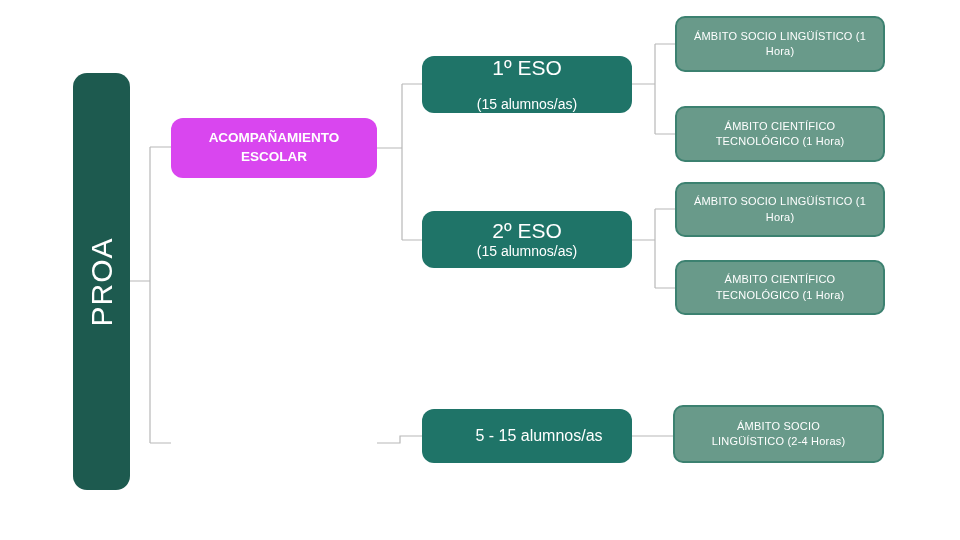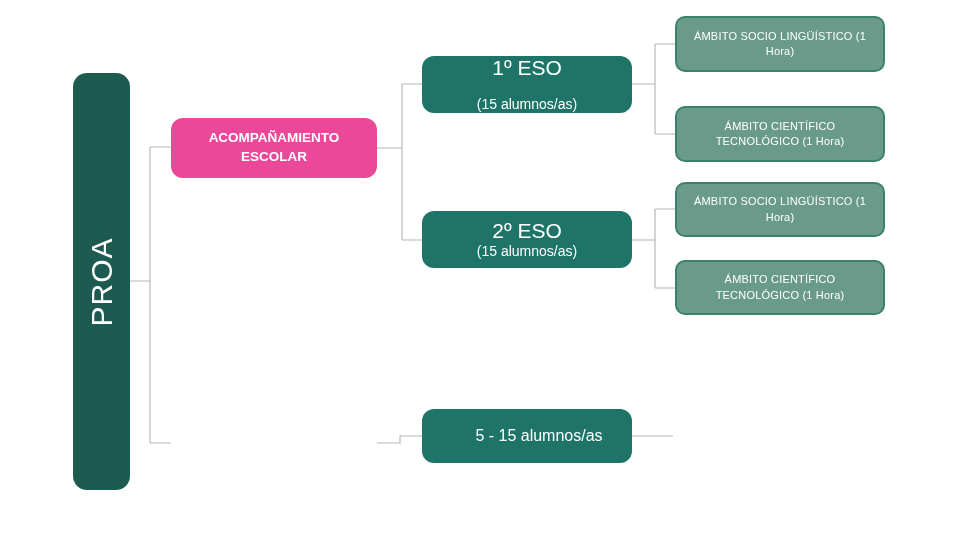--- a/index.html
+++ b/index.html
@@ -36,21 +36,21 @@
     border-radius: 14px;
   }
   .node-root .vtext {
     transform: rotate(-90deg);
     white-space: nowrap;
     font-size: 30px;
     letter-spacing: 1px;
     font-weight: 400;
   }
   .node-branch {
-    background: #ec4899;
+    background: #d946ef;
     border-radius: 12px;
   }
   .node-branch .lbl {
     font-weight: 700;
     font-size: 13.5px;
     line-height: 1.4;
     max-width: 180px;
   }
   .node-branch .lbl.narrow {
     max-width: 150px;
@@ -141,14 +141,17 @@
   </div>
 
   <div class="node node-leaf" id="leaf-3">
     <span class="lbl">ÁMBITO SOCIO LINGÜÍSTICO (1 Hora)</span>
   </div>
 
   <div class="node node-leaf" id="leaf-4">
     <span class="lbl">ÁMBITO CIENTÍFICO TECNOLÓGICO (1 Hora)</span>
   </div>
 
+  <div class="node node-leaf" id="leaf-5">
+    <span class="lbl narrow">ÁMBITO SOCIO LINGÜÍSTICO (2-4 Horas)</span>
+  </div>
 
 </div>
 
 </body></html>

